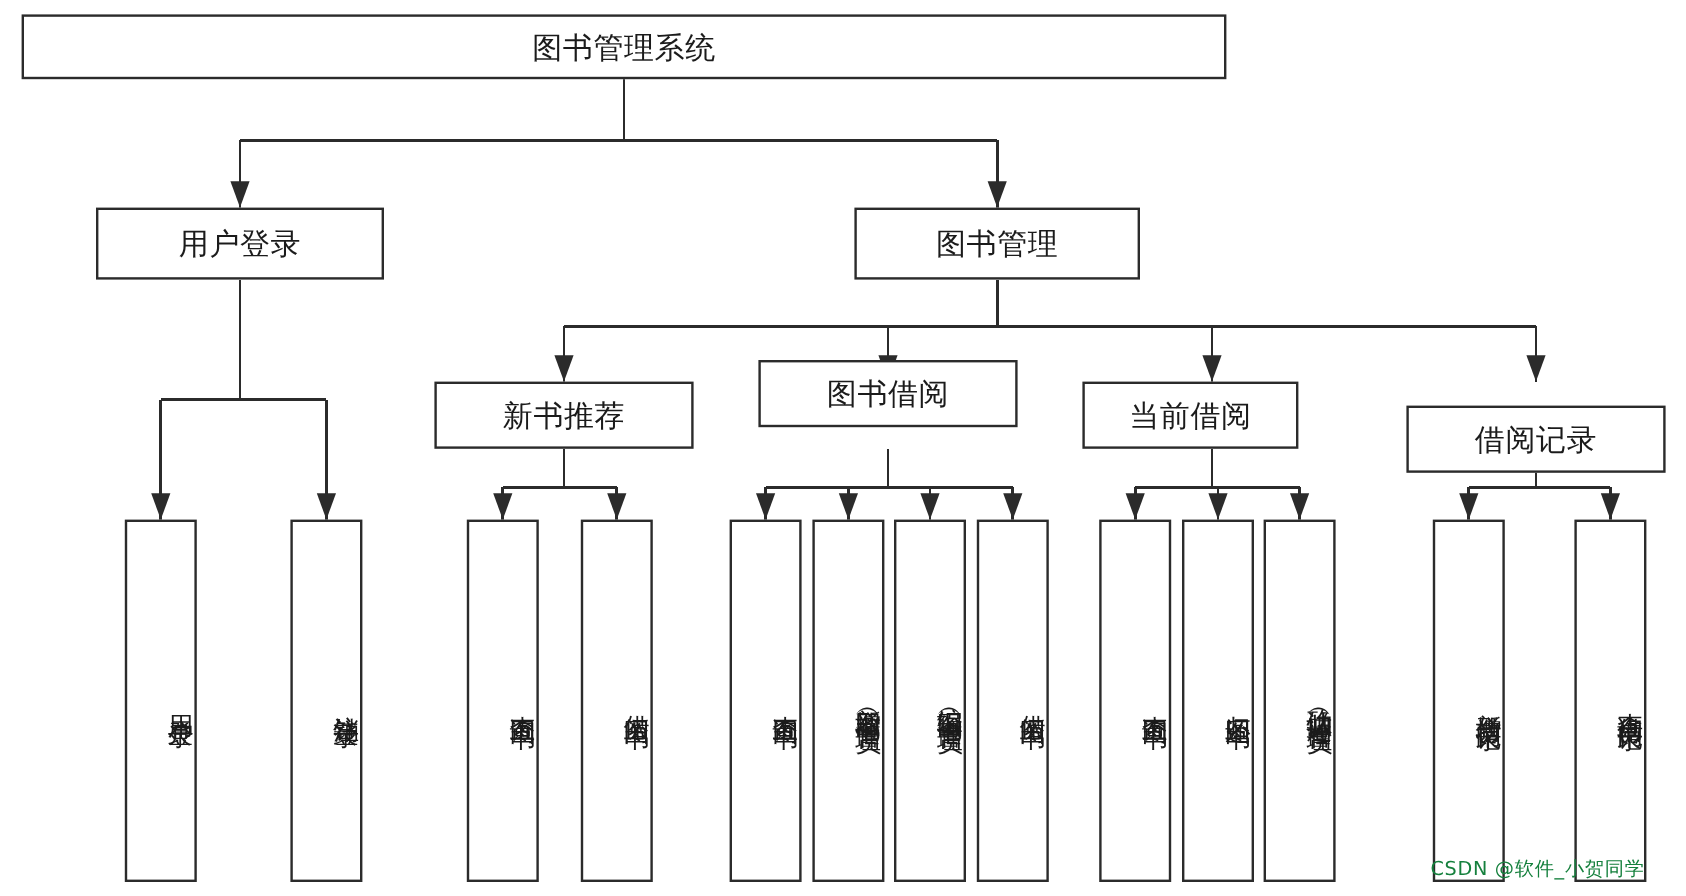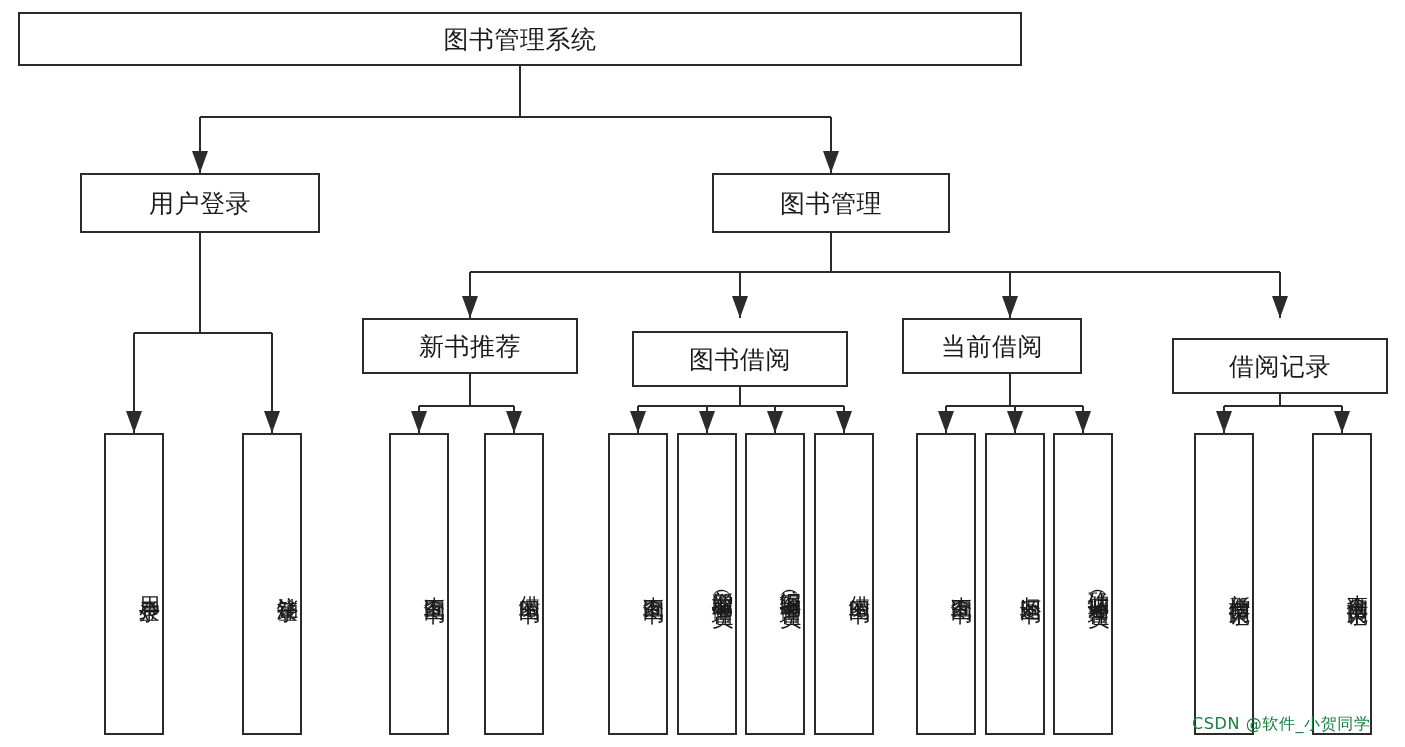--- a/index.html
+++ b/index.html
@@ -117,21 +117,21 @@
       <line x1="1342" y1="406" x2="1342" y2="433" stroke="#2b2b2b" stroke-width="2.2" shape-rendering="crispEdges"></line>
       <polygon points="1334,411 1350,411 1342,433" fill="#2b2b2b"></polygon>
     </svg>
 
   <div class="node horiz" style="left: 18px; top: 12px; width: 1004px; height: 54px;">图书管理系统</div>
 
   <div class="node horiz" style="left: 80px; top: 173px; width: 240px; height: 60px;">用户登录</div>
   <div class="node horiz" style="left: 362px; top: 318px; width: 216px; height: 56px;">新书推荐</div>
 
   <div class="node horiz" style="left: 712px; top: 173px; width: 238px; height: 60px;">图书管理</div>
-  <div class="node horiz" style="left: 632px; top: 331px; width: 216px; height: 56px;">图书借阅</div>
+  <div class="node horiz" style="left: 632px; top: 300px; width: 216px; height: 56px;">图书借阅</div>
   <div class="node horiz" style="left: 902px; top: 318px; width: 180px; height: 56px;">当前借阅</div>
   <div class="node horiz" style="left: 1172px; top: 318px; width: 216px; height: 56px; margin-top: 20px;">借阅记录</div>
 
   <div class="node vert" style="left: 104px; top: 433px; width: 60px; height: 302px;">用户登录</div>
   <div class="node vert" style="left: 242px; top: 433px; width: 60px; height: 302px;">注销登录</div>
   <div class="node vert" style="left: 389px; top: 433px; width: 60px; height: 302px;">查询图书</div>
   <div class="node vert" style="left: 484px; top: 433px; width: 60px; height: 302px;">借阅图书</div>
   <div class="node vert" style="left: 608px; top: 433px; width: 60px; height: 302px;">查询图书</div>
   <div class="node vert" style="left: 677px; top: 433px; width: 60px; height: 302px;">新增图书（管理员）</div>
   <div class="node vert" style="left: 745px; top: 433px; width: 60px; height: 302px;">编辑图书（管理员）</div>

